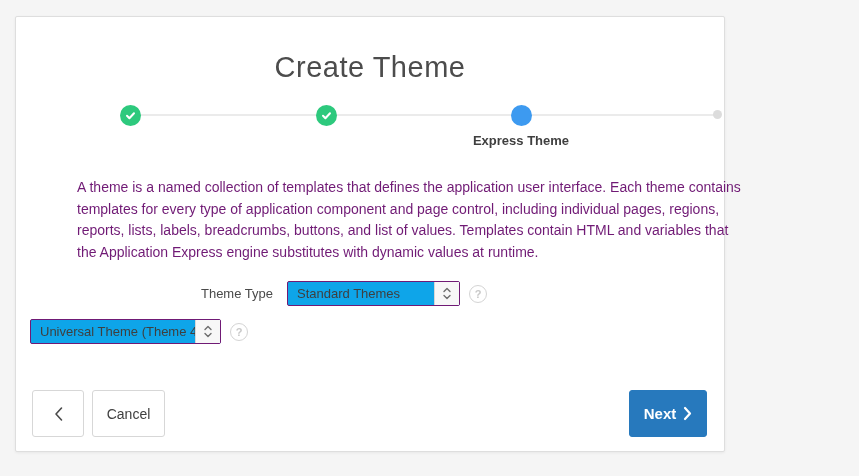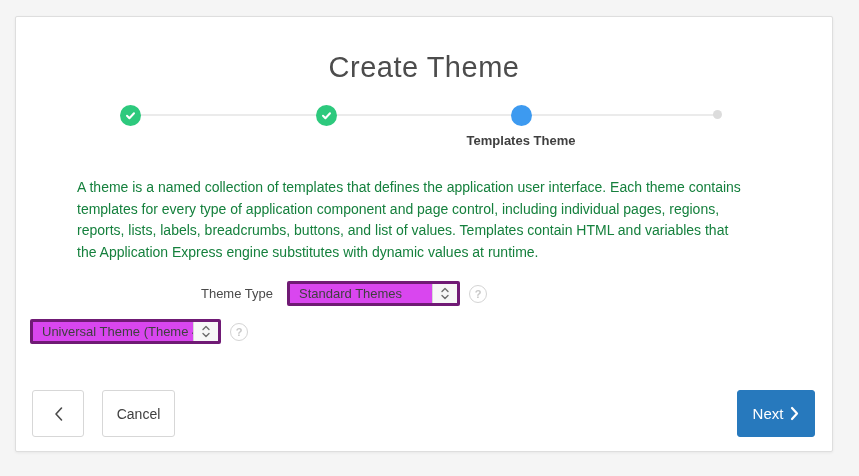--- a/index.html
+++ b/index.html
@@ -6,21 +6,21 @@
   html, body {
     width: 859px; height: 476px;
     font-family: "Liberation Sans", sans-serif;
     background: var(--page-bg, #f5f5f5);
     position: relative;
     overflow: hidden;
   }
   .card {
     position: absolute;
     left: 15px; top: 16px;
-    width: 818px; height: 436px;
+    width: 710px; height: 436px;
     background: var(--card-bg, #ffffff);
     border: 1px solid #dedede;
     border-radius: 2px;
     box-shadow: 0 1px 3px rgba(0,0,0,0.06);
   }
   .page-title {
     position: absolute;
     top: 34px; left: 0; width: 100%;
     text-align: center;
     font-size: 29px;
@@ -64,21 +64,21 @@
     color: #3f3f3f;
     white-space: nowrap;
   }
   
   .description {
     position: absolute;
     left: 61px; top: 160px;
     width: 674px;
     font-size: 14px;
     line-height: 21.5px;
-    color: #15803d;
+    color: #701a75;
   }
   
   .form-row {
     position: absolute;
     left: 0;
     display: flex;
     align-items: center;
     height: 25px;
   }
   .row-1 { top: 264px; }
@@ -86,22 +86,22 @@
   .field-label {
     width: 257px;
     text-align: right;
     font-size: 13px;
     color: #4a4a4a;
     padding-left: 40px;
   }
   .select {
     margin-left: 14px;
     height: 25px;
-    background: #d946ef;
-    border: 3px solid #701a75;
+    background: #0ea5e9;
+    border: 1px solid #701a75;
     border-radius: 2px;
     display: flex;
     align-items: stretch;
     cursor: default;
   }
   .select.w1 { width: 173px; }
   .select.w2 { width: 191px; }
   .select-value {
     flex: 1;
     display: flex;
@@ -141,27 +141,27 @@
     background: #ffffff;
     display: flex;
     align-items: center;
     justify-content: center;
     font-family: "Liberation Sans", sans-serif;
     font-size: 14px;
     color: #404040;
     cursor: pointer;
   }
   .btn-back { left: 16px; width: 52px; }
-  .btn-cancel { left: 86px; width: 73px; }
+  .btn-cancel { left: 76px; width: 73px; }
   .btn-next {
     right: 17px; width: 78px;
     background: var(--accent, #2779bd);
     border-color: var(--accent, #2779bd);
     color: #ffffff;
-    font-weight: normal;
+    font-weight: bold;
     font-size: 15px;
     gap: 7px;
   }
   svg { display: block; }
 </style>
 </head>
 <body>
 
 <div class="card">
 
@@ -181,21 +181,21 @@
     <span>
       <svg width="13" height="13" viewBox="0 0 13 13">
         <path d="M3 6.8 L5.4 9.2 L10 4.2" fill="none" stroke="#ffffff" stroke-width="2" stroke-linecap="round" stroke-linejoin="round"></path>
       </svg>
     </span>
   </span>
 
   <span class="step-dot step-current"></span>
   <span class="step-dot step-upcoming"></span>
 
-  <div class="step-label">Templates Theme</div>
+  <div class="step-label">Express Theme</div>
 
   <p class="description">A theme is a named collection of templates that defines the application user interface. Each theme contains templates for every type of application component and page control, including individual pages, regions, reports, lists, labels, breadcrumbs, buttons, and list of values. Templates contain HTML and variables that the Application Express engine substitutes with dynamic values at runtime.</p>
 
   <div class="form-row row-1">
     <label class="field-label">Theme Type</label>
     <div class="select w1">
       <span class="select-value">Standard Themes</span>
       <span class="select-spinner">
         <svg width="10" height="15" viewBox="0 0 10 15">
           <path d="M2 5.4 L5 2.4 L8 5.4" fill="none" stroke="#6e6e6e" stroke-width="1.4" stroke-linecap="round" stroke-linejoin="round"></path>

